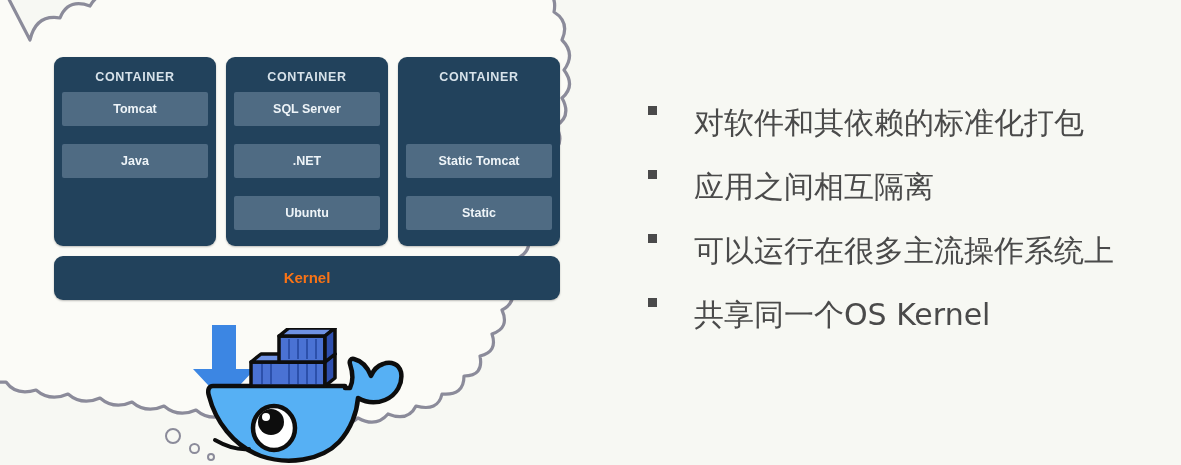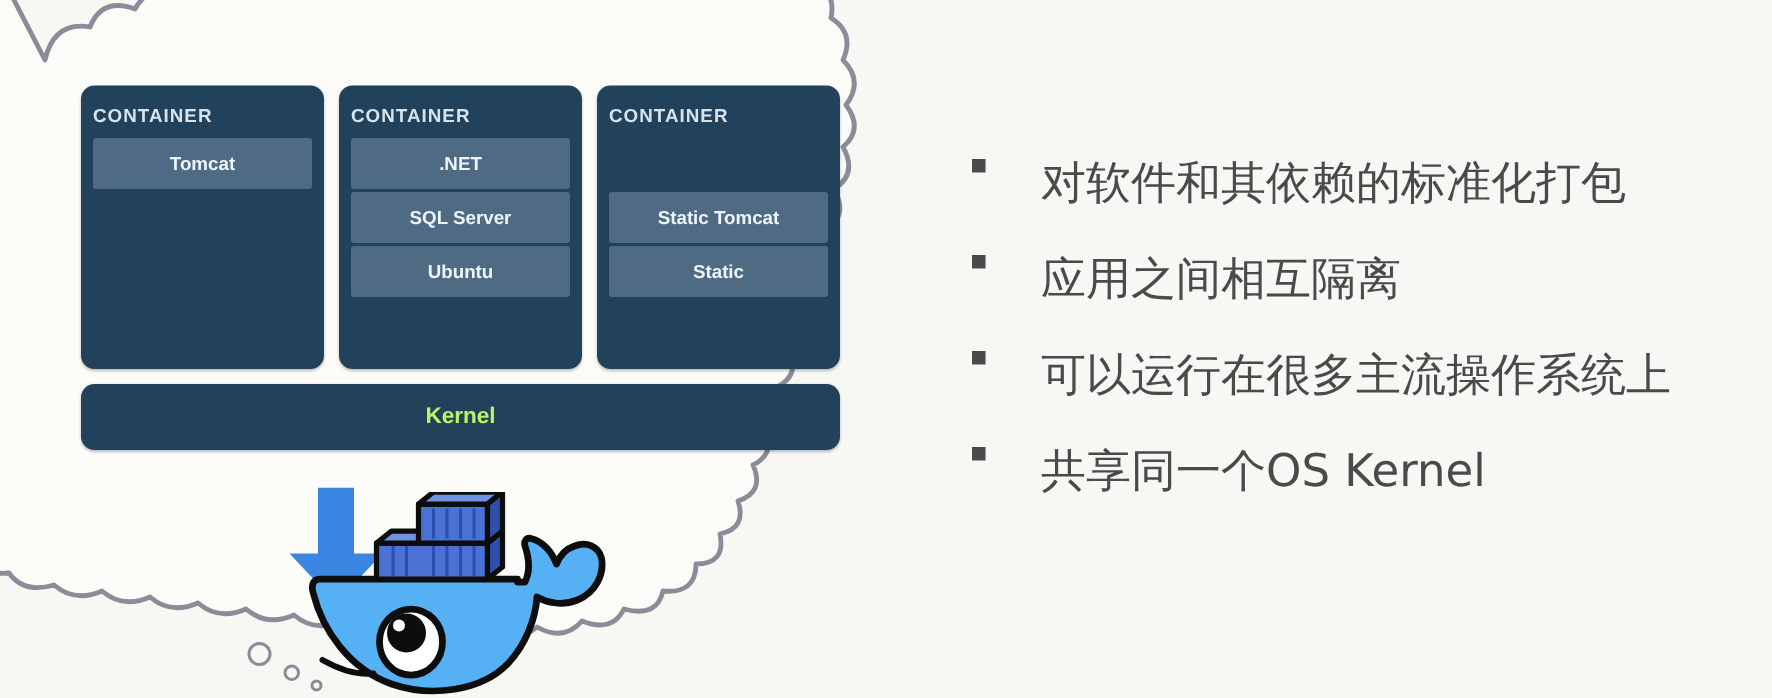--- a/index.html
+++ b/index.html
@@ -57,27 +57,27 @@
     height: 189px;
     display: flex;
     flex-direction: column;
     box-shadow: 0 1px 2px rgba(0,0,0,0.25);
   }
   .container-title {
     color: #d7e2ea;
     font-size: 12.5px;
     font-weight: bold;
     letter-spacing: 0.7px;
-    text-align: left;
+    text-align: center;
     padding: 6px 0 8px 0;
   }
   .layer-stack {
     display: flex;
     flex-direction: column;
-    gap: 2px;
+    gap: 18px;
   }
   .layer {
     background: #4f6b83;
     color: #eef4f8;
     font-size: 12.5px;
     font-weight: bold;
     text-align: center;
     height: 34px;
     line-height: 34px;
     border-radius: 2px;
@@ -85,21 +85,21 @@
   .layer.empty {
     background: transparent;
   }
   #kernel-bar {
     margin-top: 10px;
     background: #22425c;
     border-radius: 9px;
     height: 44px;
     line-height: 44px;
     text-align: center;
-    color: #bef264;
+    color: #f97316;
     font-size: 15px;
     font-weight: bold;
     box-shadow: 0 1px 2px rgba(0,0,0,0.25);
   }
 
   
   #arrow-icon {
     position: absolute;
     left: 191px;
     top: 325px;
@@ -185,28 +185,29 @@
     <div class="bubble-dot" id="bubble-dot-3"></div>
   </div>
 
   <div id="diagram">
     <div id="container-row">
 
       <div class="container-box">
         <div class="container-title">CONTAINER</div>
         <div class="layer-stack">
           <div class="layer">Tomcat</div>
+          <div class="layer">Java</div>
         </div>
       </div>
 
       <div class="container-box">
         <div class="container-title">CONTAINER</div>
         <div class="layer-stack">
+          <div class="layer">SQL Server</div>
           <div class="layer">.NET</div>
-          <div class="layer">SQL Server</div>
           <div class="layer">Ubuntu</div>
         </div>
       </div>
 
       <div class="container-box">
         <div class="container-title">CONTAINER</div>
         <div class="layer-stack">
           <div class="layer empty"></div>
           <div class="layer">Static Tomcat</div>
           <div class="layer">Static</div>

